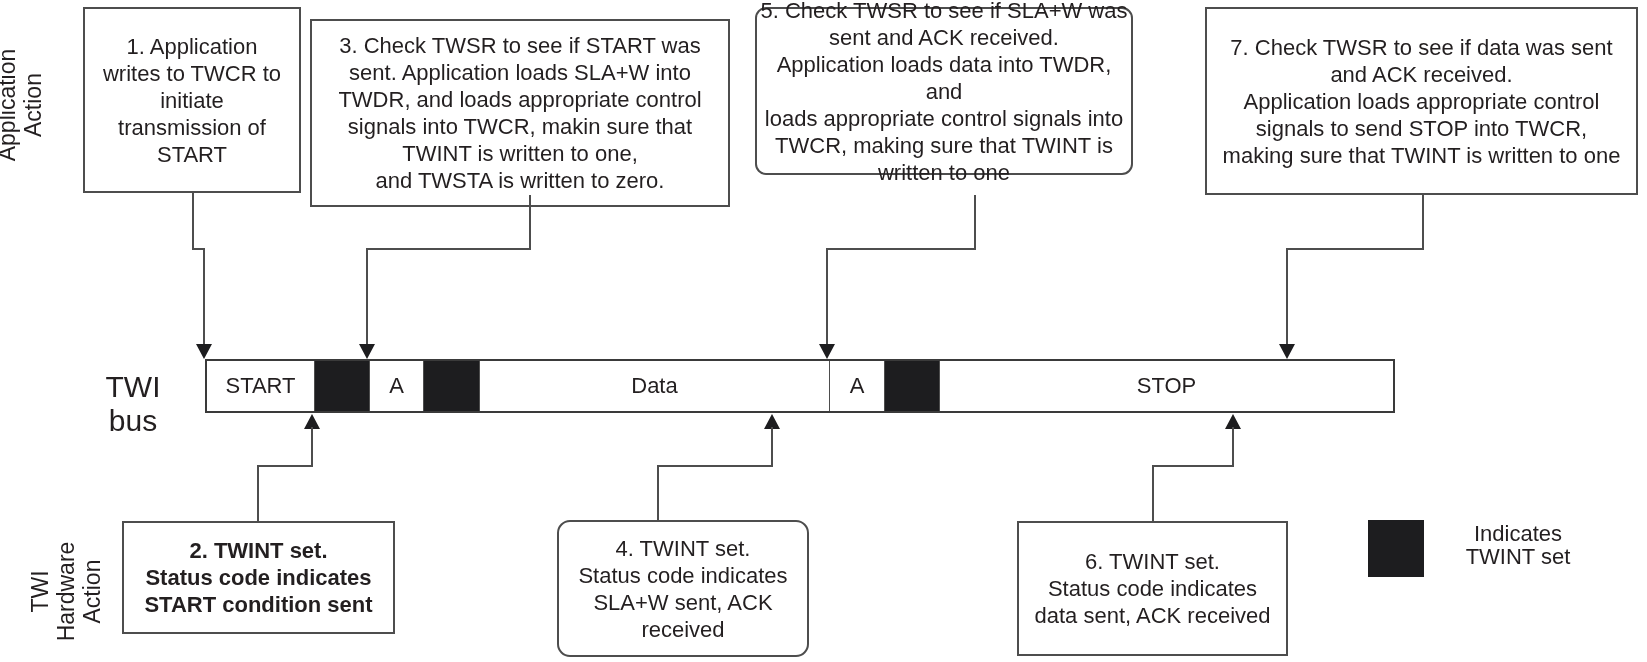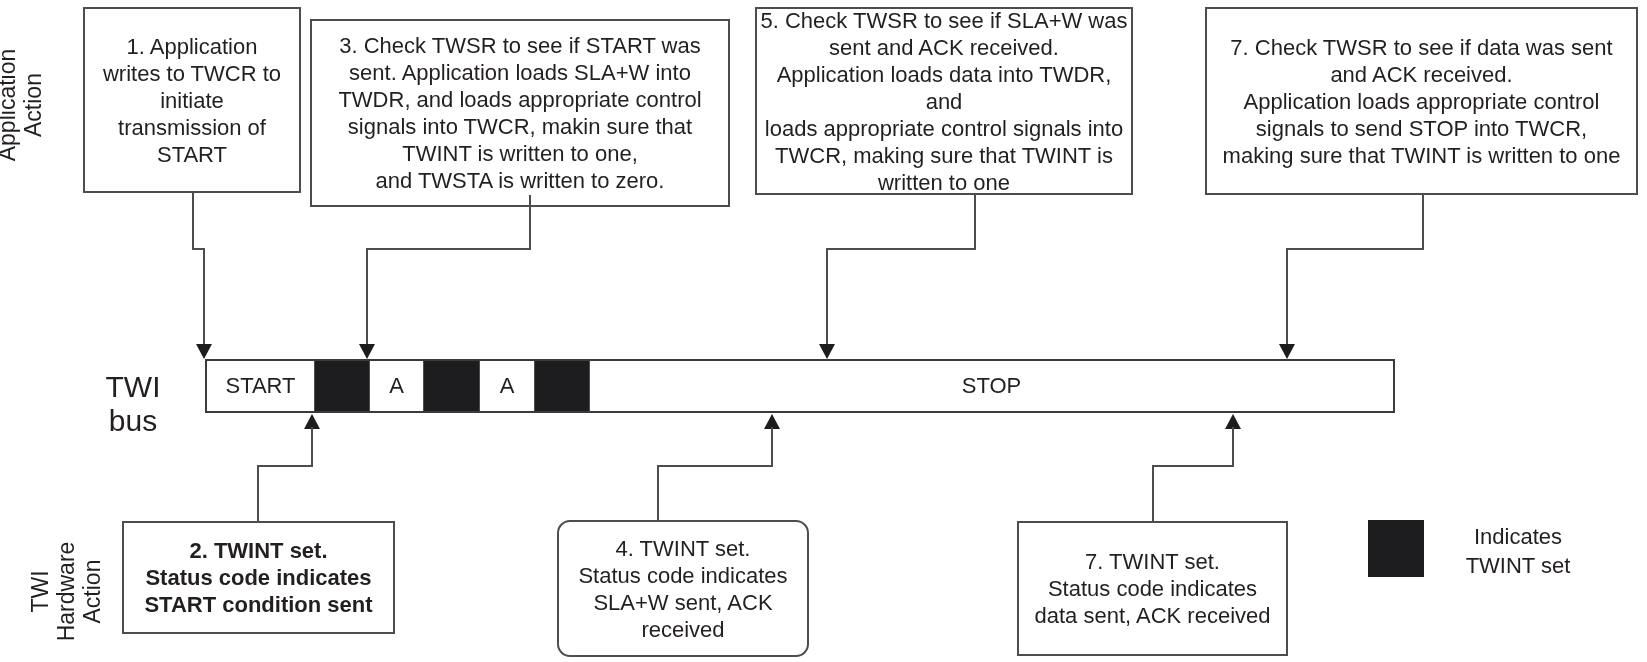--- a/index.html
+++ b/index.html
@@ -64,21 +64,21 @@
   }
   .legend-swatch{
     position:absolute;
     left:1368px;top:520px;width:56px;height:57px;
     background:#1d1d1f;
   }
   .legend-text{
     position:absolute;
     left:1428px;top:522px;width:180px;
     text-align:center;
-    font-size:22px;line-height:29px;
+    font-size:22px;line-height:23px;
     white-space:pre-line;
   }
 </style>
 </head>
 <body>
 
 <div class="stage">
 
   <div class="vlabel" style="left:-89px;top:78px;width:220px;height:54px;">Application
 Action</div>
@@ -90,21 +90,21 @@
 writes to TWCR to
 initiate
 transmission of
 START</div>
   <div class="box" style="left:310px;top:7px;width:420px;height:188px;margin-top:12px;">3. Check TWSR to see if START was
 sent. Application loads SLA+W into
 TWDR, and loads appropriate control
 signals into TWCR, makin sure that
 TWINT is written to one,
 and TWSTA is written to zero.</div>
-  <div class="box" style="left:755px;top:7px;width:378px;height:188px;">5. Check TWSR to see if SLA+W was
+  <div class="box" style="left:755px;top:7px;width:378px;height:168px;border-radius:11px;">5. Check TWSR to see if SLA+W was
 sent and ACK received.
 Application loads data into TWDR, and
 loads appropriate control signals into
 TWCR, making sure that TWINT is
 written to one</div>
   <div class="box" style="left:1205px;top:7px;width:433px;height:188px;">7. Check TWSR to see if data was sent
 and ACK received.
 Application loads appropriate control
 signals to send STOP into TWCR,
 making sure that TWINT is written to one</div>
@@ -128,20 +128,21 @@
   <div class="line" style="left:1286px;top:248px;width:138px;height:2px;"></div>
   <div class="line" style="left:1286px;top:248px;width:2px;height:97px;"></div>
   <div class="arrow-down" style="left:1279px;top:344px;"></div>
 
   <div class="bus-label" style="left:78px;top:370px;width:110px;text-align:center;">TWI bus</div>
   <div class="bus">
     <div class="seg" style="width:107px;">START</div>
     <div class="seg twint" style="width:55px;"></div>
     <div class="seg" style="width:54px;">A</div>
     <div class="seg twint" style="width:56px;"></div>
+    <div class="seg" style="width:350px;">Data</div>
     <div class="seg" style="width:55px;">A</div>
     <div class="seg twint" style="width:55px;"></div>
     <div class="seg" style="flex:1;">STOP</div>
   </div>
 
   <div class="arrow-up" style="left:304px;top:414px;"></div>
   <div class="line" style="left:311px;top:427px;width:2px;height:40px;"></div>
   <div class="line" style="left:257px;top:465px;width:56px;height:2px;"></div>
   <div class="line" style="left:257px;top:465px;width:2px;height:57px;"></div>
 
@@ -155,21 +156,21 @@
   <div class="line" style="left:1152px;top:465px;width:82px;height:2px;"></div>
   <div class="line" style="left:1152px;top:465px;width:2px;height:57px;"></div>
 
   <div class="box" style="left:122px;top:521px;width:273px;height:113px;font-weight:bold;">2. TWINT set.
 Status code indicates
 START condition sent</div>
   <div class="box" style="left:557px;top:520px;width:252px;height:137px;border-radius:13px;">4. TWINT set.
 Status code indicates
 SLA+W sent, ACK
 received</div>
-  <div class="box" style="left:1017px;top:521px;width:271px;height:135px;">7. TWINT set.
+  <div class="box" style="left:1017px;top:521px;width:271px;height:135px;">6. TWINT set.
 Status code indicates
 data sent, ACK received</div>
 
   <div class="legend-swatch"></div>
   <div class="legend-text">Indicates
 TWINT set</div>
 
 </div>
 
 </body></html>

